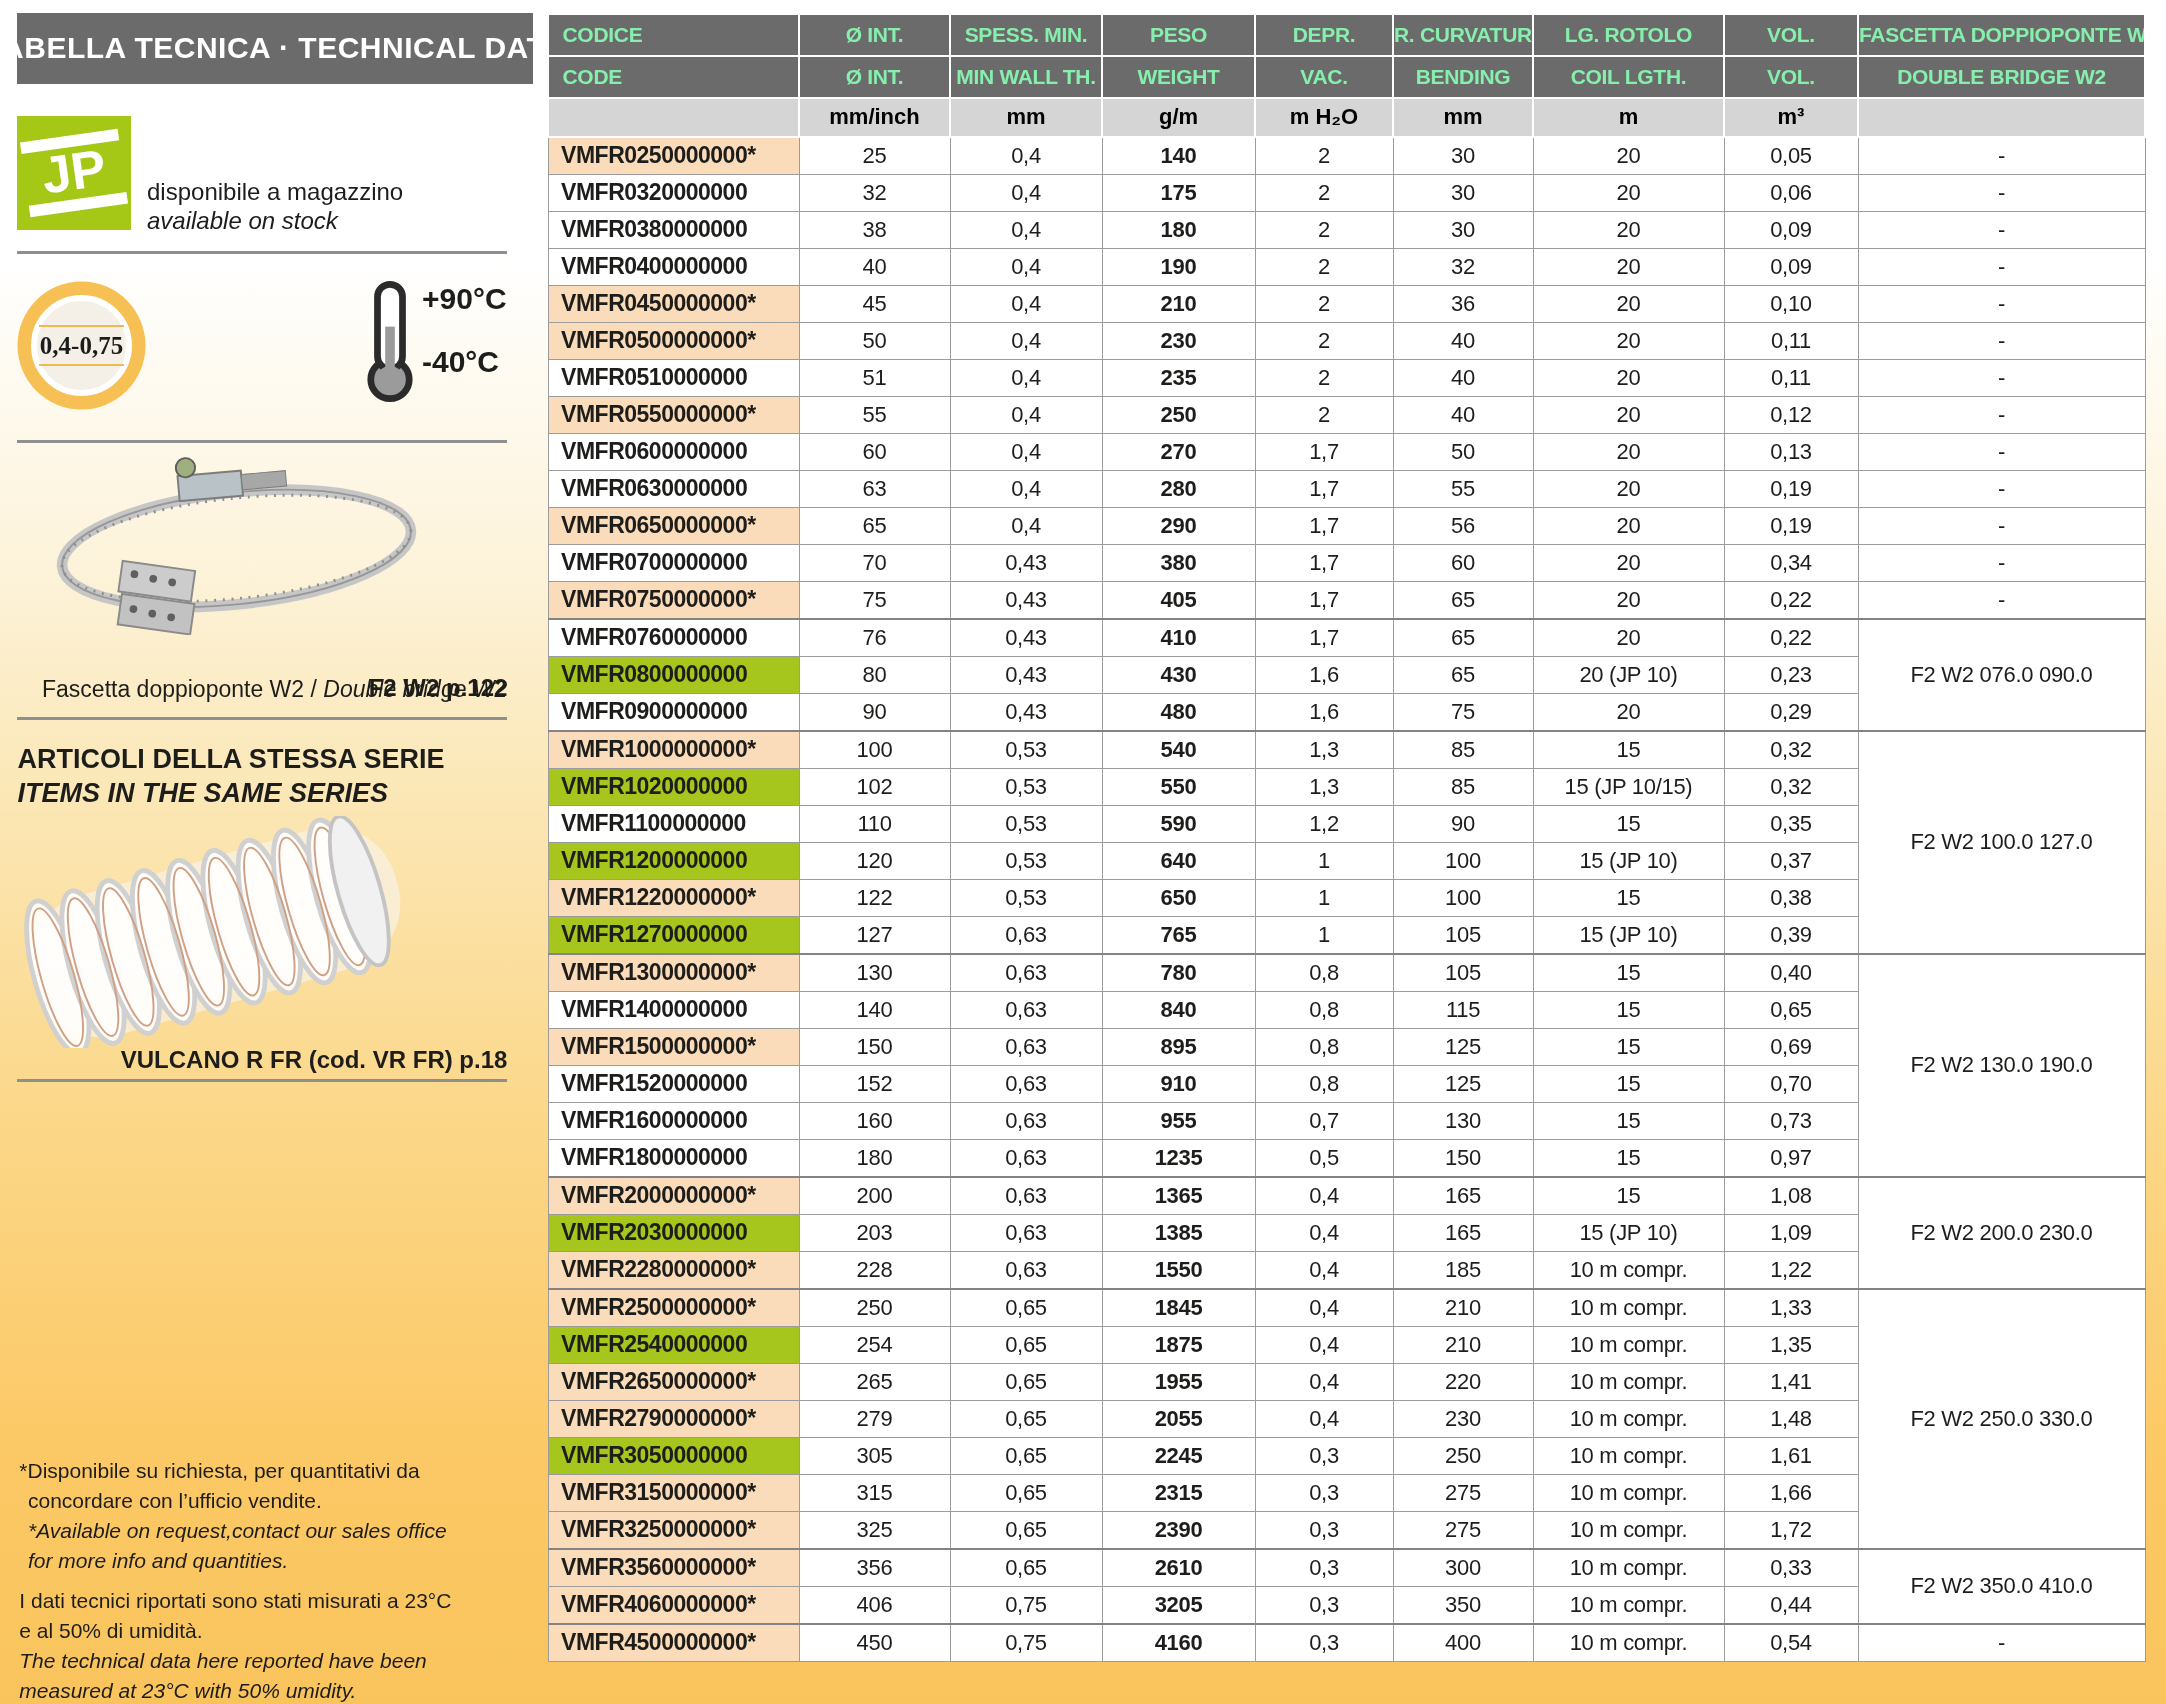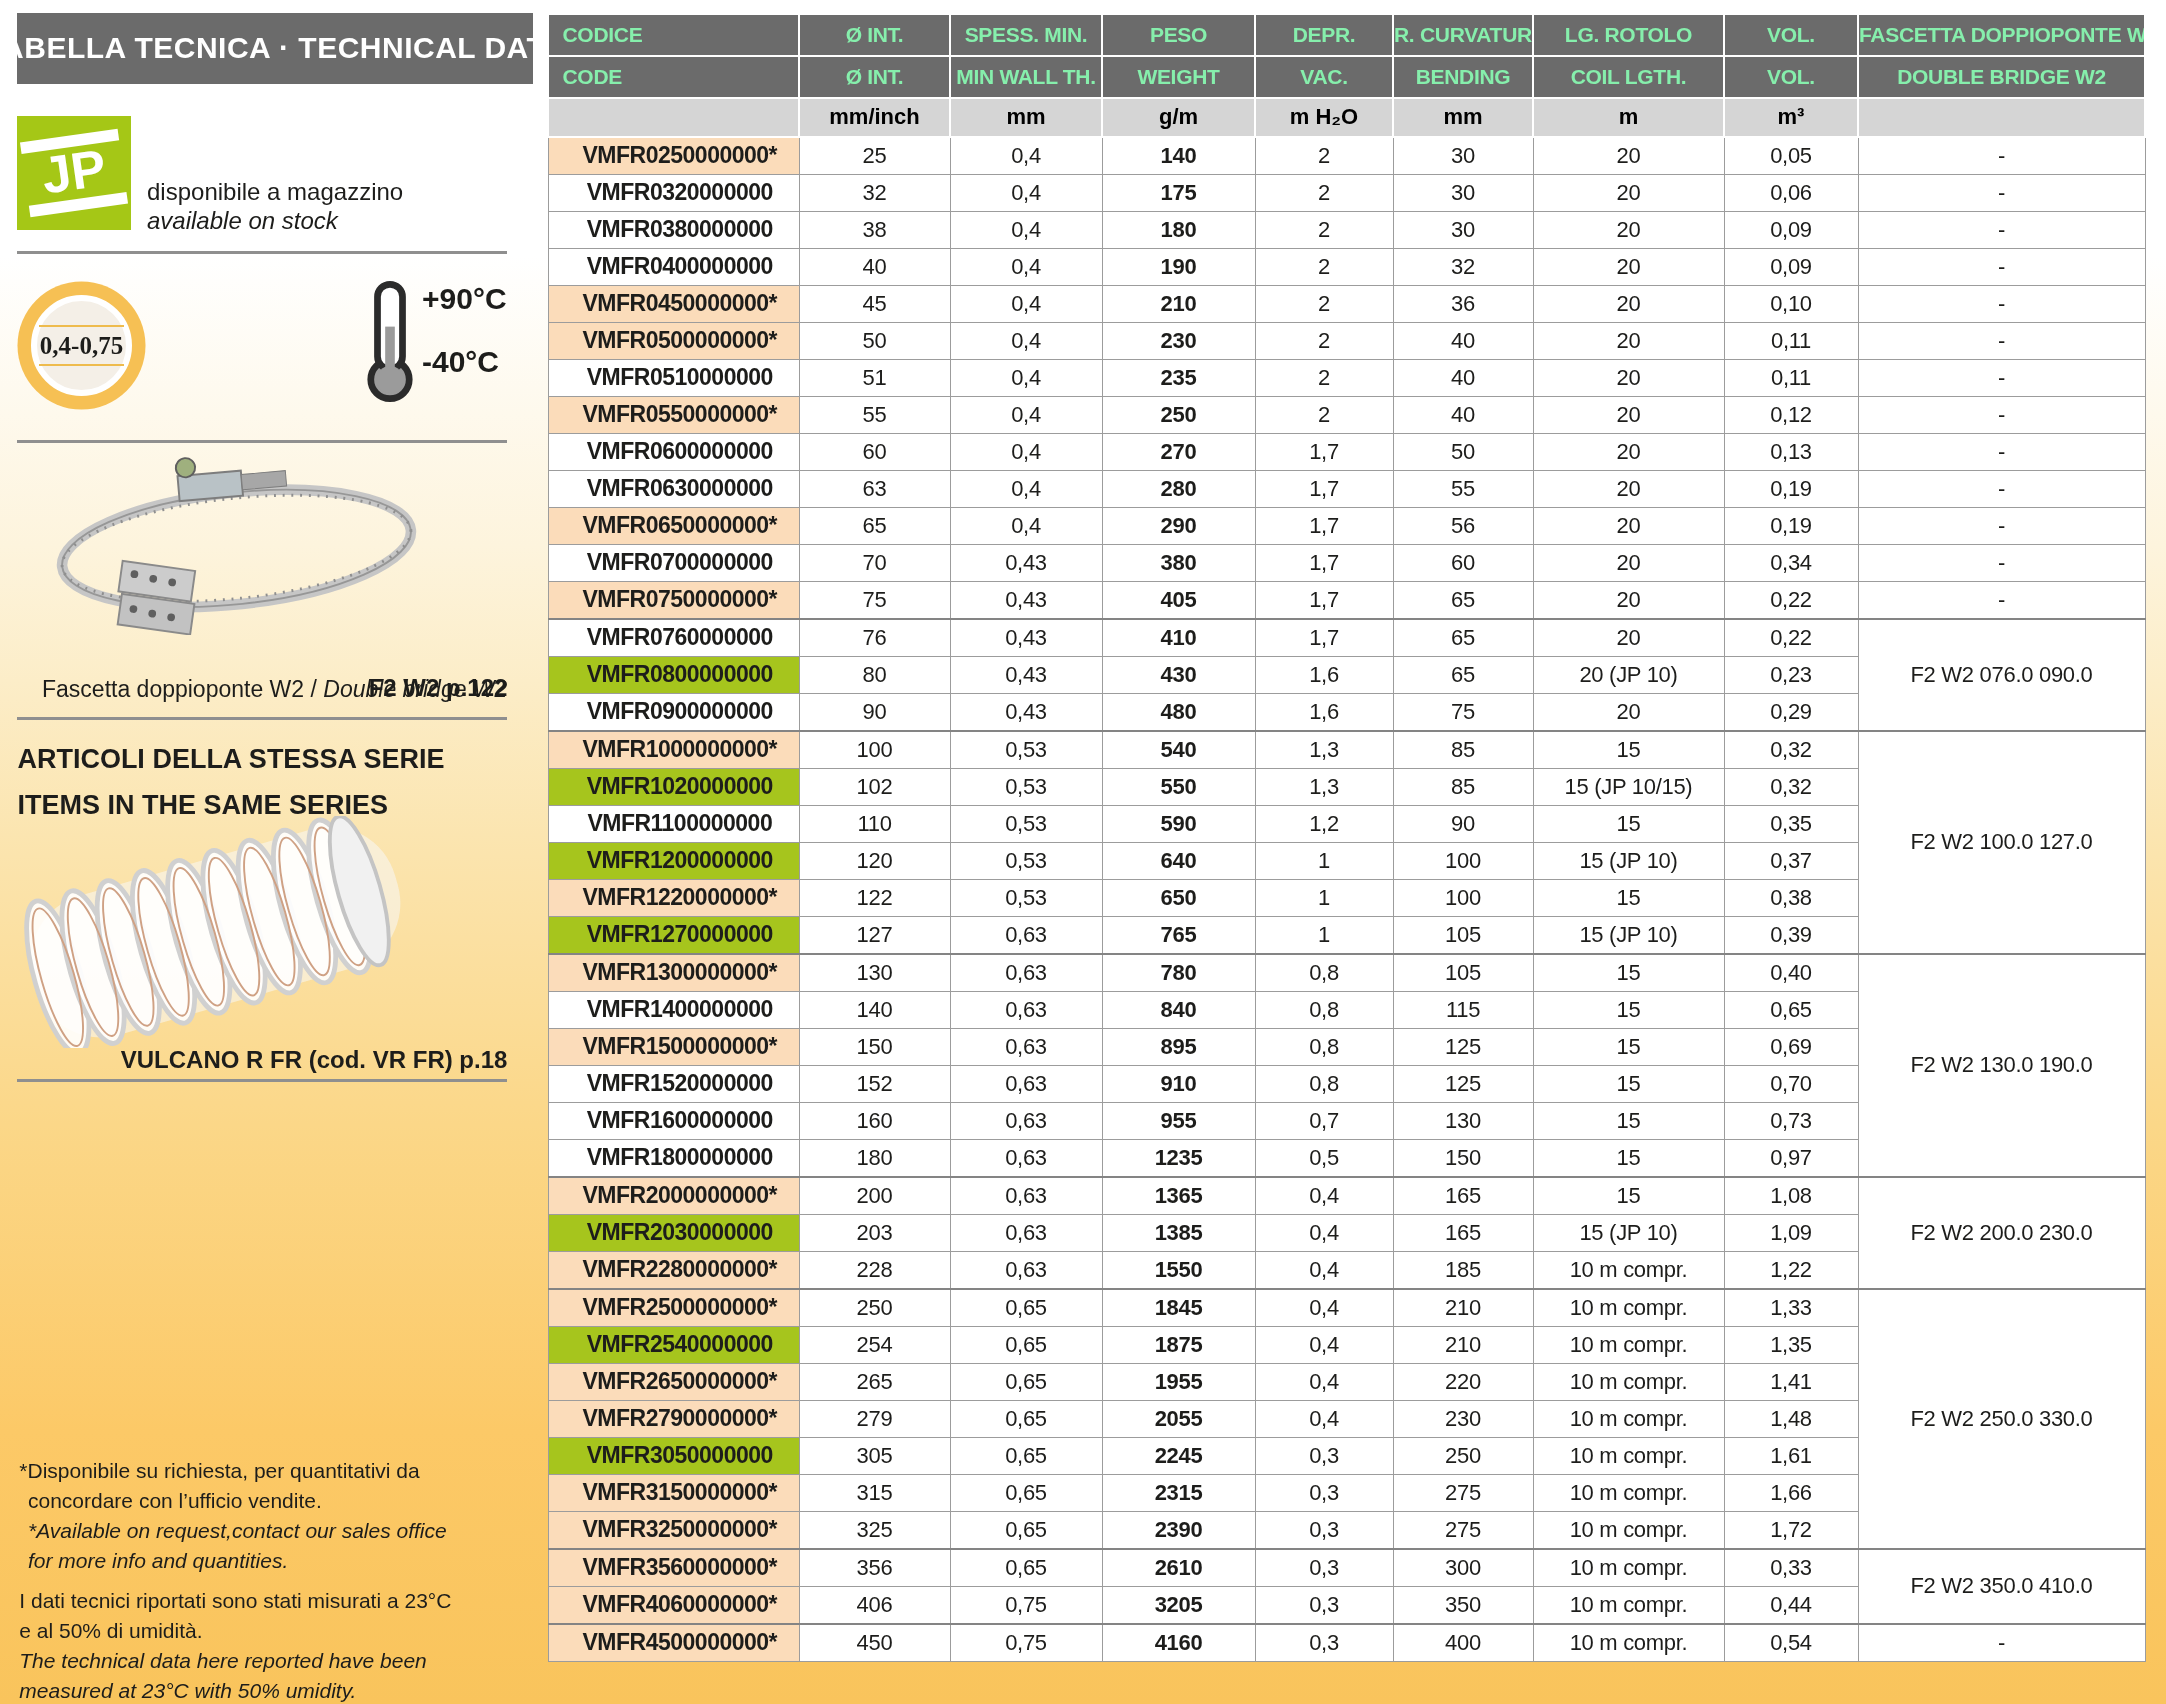--- a/index.html
+++ b/index.html
@@ -21,38 +21,38 @@
   .press-circle span{font-weight:bold;font-size:25px;border-top:2.9px solid #eebb4d;border-bottom:2.9px solid #eebb4d;
     padding:4.8px 1px;white-space:nowrap;}
   .thermo{position:absolute;left:365px;top:280px;}
   .temp-hi{position:absolute;left:422px;top:282px;font-weight:bold;font-size:30px;}
   .temp-lo{position:absolute;left:422px;top:345px;font-weight:bold;font-size:30px;}
   .clamp{position:absolute;left:29px;top:452px;}
   .clamp-ref{position:absolute;left:17.4px;top:674px;width:490px;text-align:right;font-weight:bold;font-size:24px;}
   .clamp-cap{position:absolute;left:17.4px;top:676px;width:490px;text-align:right;font-size:23px;white-space:nowrap;}
   .clamp-cap .ital{font-style:italic;}
   .series{position:absolute;left:17.4px;top:742px;font-weight:bold;font-size:27px;line-height:34px;}
-  .series .ital{margin-top:12px;}
+  .series .ital{font-style:italic;}
   .hose{position:absolute;left:7.7px;top:816px;}
   .hose-ref{position:absolute;left:17.4px;top:1046px;width:490px;text-align:right;font-weight:bold;font-size:24px;}
   .footnotes{position:absolute;left:19.3px;top:1456px;font-size:21px;line-height:30px;white-space:nowrap;}
   .footnotes .ital{font-style:italic;}
   .footnotes .ind{padding-left:8.7px;}
   .footnotes .gap{margin-top:9.7px;}
   
   .tt{position:absolute;left:547px;top:12.6px;border-collapse:collapse;table-layout:fixed;width:1596px;}
   .tt th,.tt td{overflow:hidden;}
   .tt th.hdr{background:#6b6b6b;color:#86efac;font-weight:bold;font-size:21px;border:2.9px solid #fff;
     height:40px;text-align:center;padding:0;letter-spacing:-0.3px;white-space:nowrap;}
   .tt th.hdr.left{text-align:left;padding-left:13.5px;}
   .tt th.unit{background:#d5d5d5;color:#000000;font-weight:bold;font-size:22px;border:2.9px solid #fff;
     height:37px;text-align:center;padding:0;}
   .tt td{background:#fff;border:1px solid #9c9c9c;font-size:22px;text-align:center;height:36px;padding:0;
     letter-spacing:-0.3px;}
-  .tt td.code{text-align:center;padding-left:12.6px;font-weight:bold;font-size:23px;letter-spacing:-0.5px;}
+  .tt td.code{text-align:left;padding-left:12.6px;font-weight:bold;font-size:23px;letter-spacing:-0.5px;}
   .tt td.peach{background:#fbdcba;}
   .tt td.green{background:#a6c51d;}
   .tt td.bold{font-weight:bold;}
   .tt tr.gs td{border-top:2.9px solid #848484;}
 </style>
 </head>
 <body>
 
 <div class="page">
 

